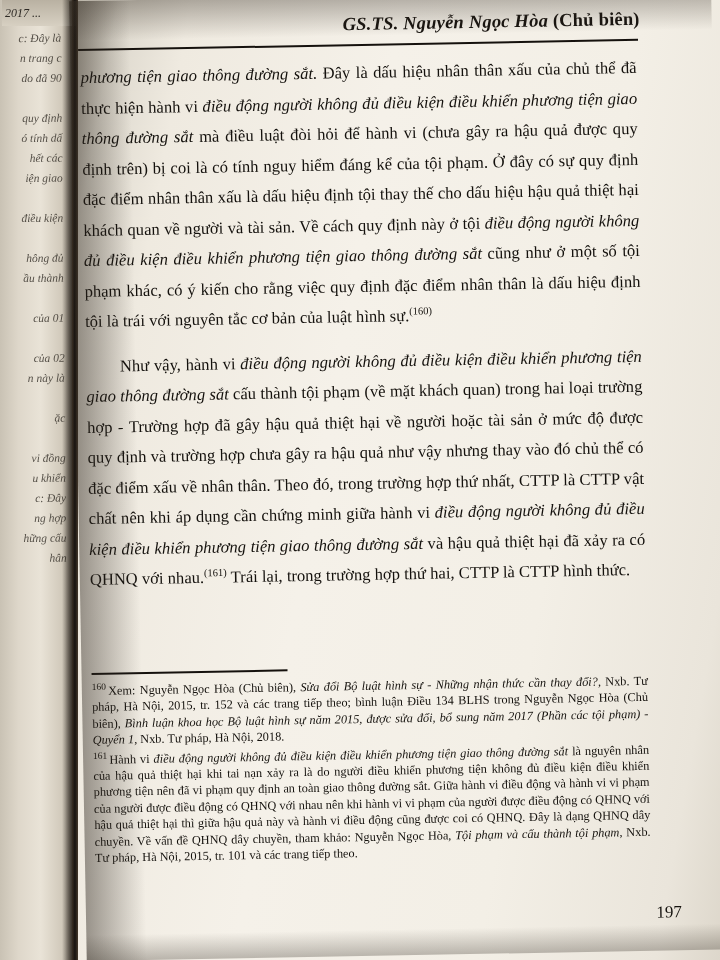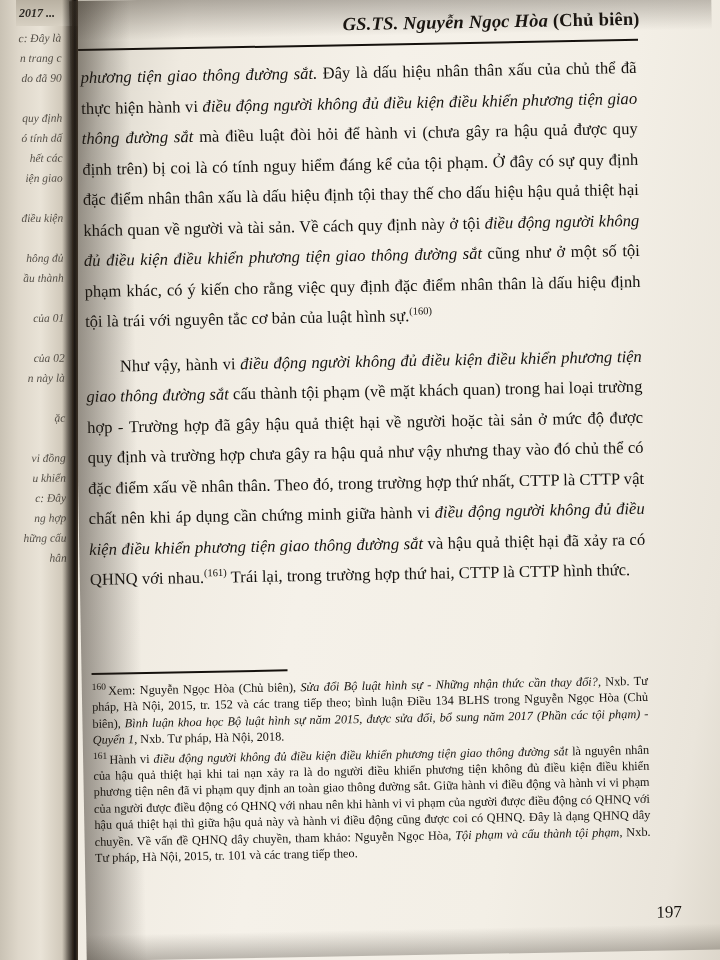--- a/index.html
+++ b/index.html
@@ -42,25 +42,25 @@
     line-height: 20px;
     color: #3a352e;
     font-style: italic;
     opacity: 0.85;
     transform: rotate(-0.6deg);
     white-space: pre-wrap;
     text-align: right;
   }
   .left-top-strip {
     position: absolute;
-    left: 16px; top: 0; width: 74px; height: 26px;
+    left: 2px; top: 0; width: 74px; height: 26px;
     background: linear-gradient(180deg, #b9b1a2 0%, #d7d0c2 100%);
     font-size: 12px;
     color: #2e2a25;
-    font-weight: bold;
+    font-weight: normal;
     font-style: italic;
     padding: 6px 3px 0 3px;
     box-sizing: border-box;
     overflow: hidden;
   }
   
   .gutter {
     position: absolute;
     left: 62px; top: 0;
     width: 26px; height: 960px;

